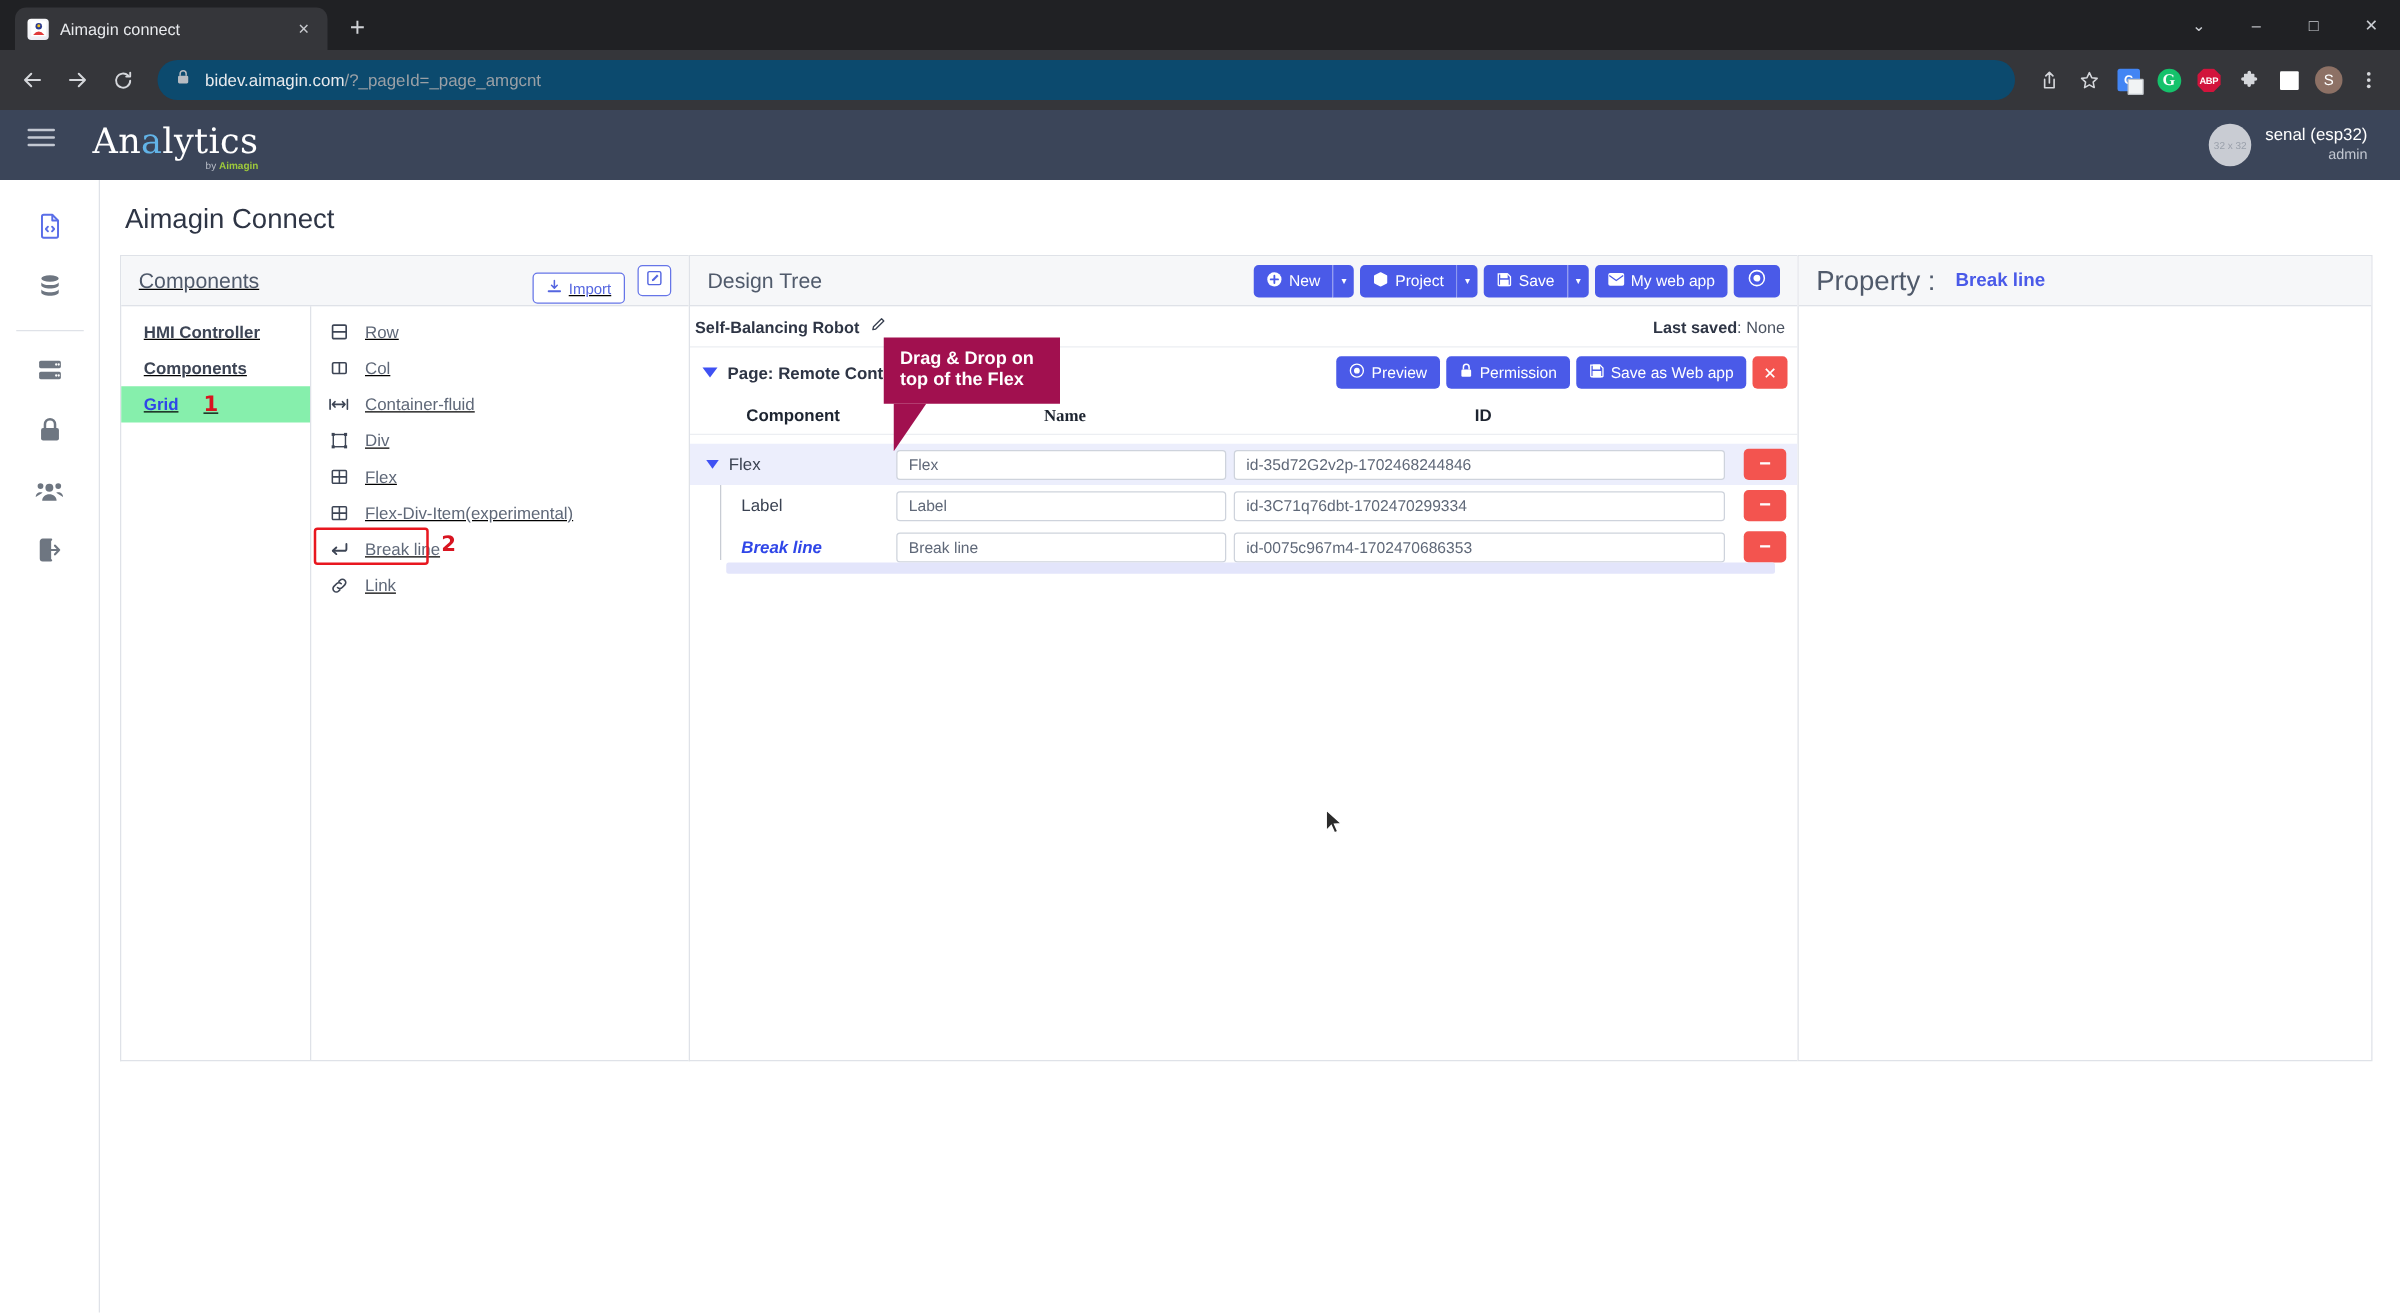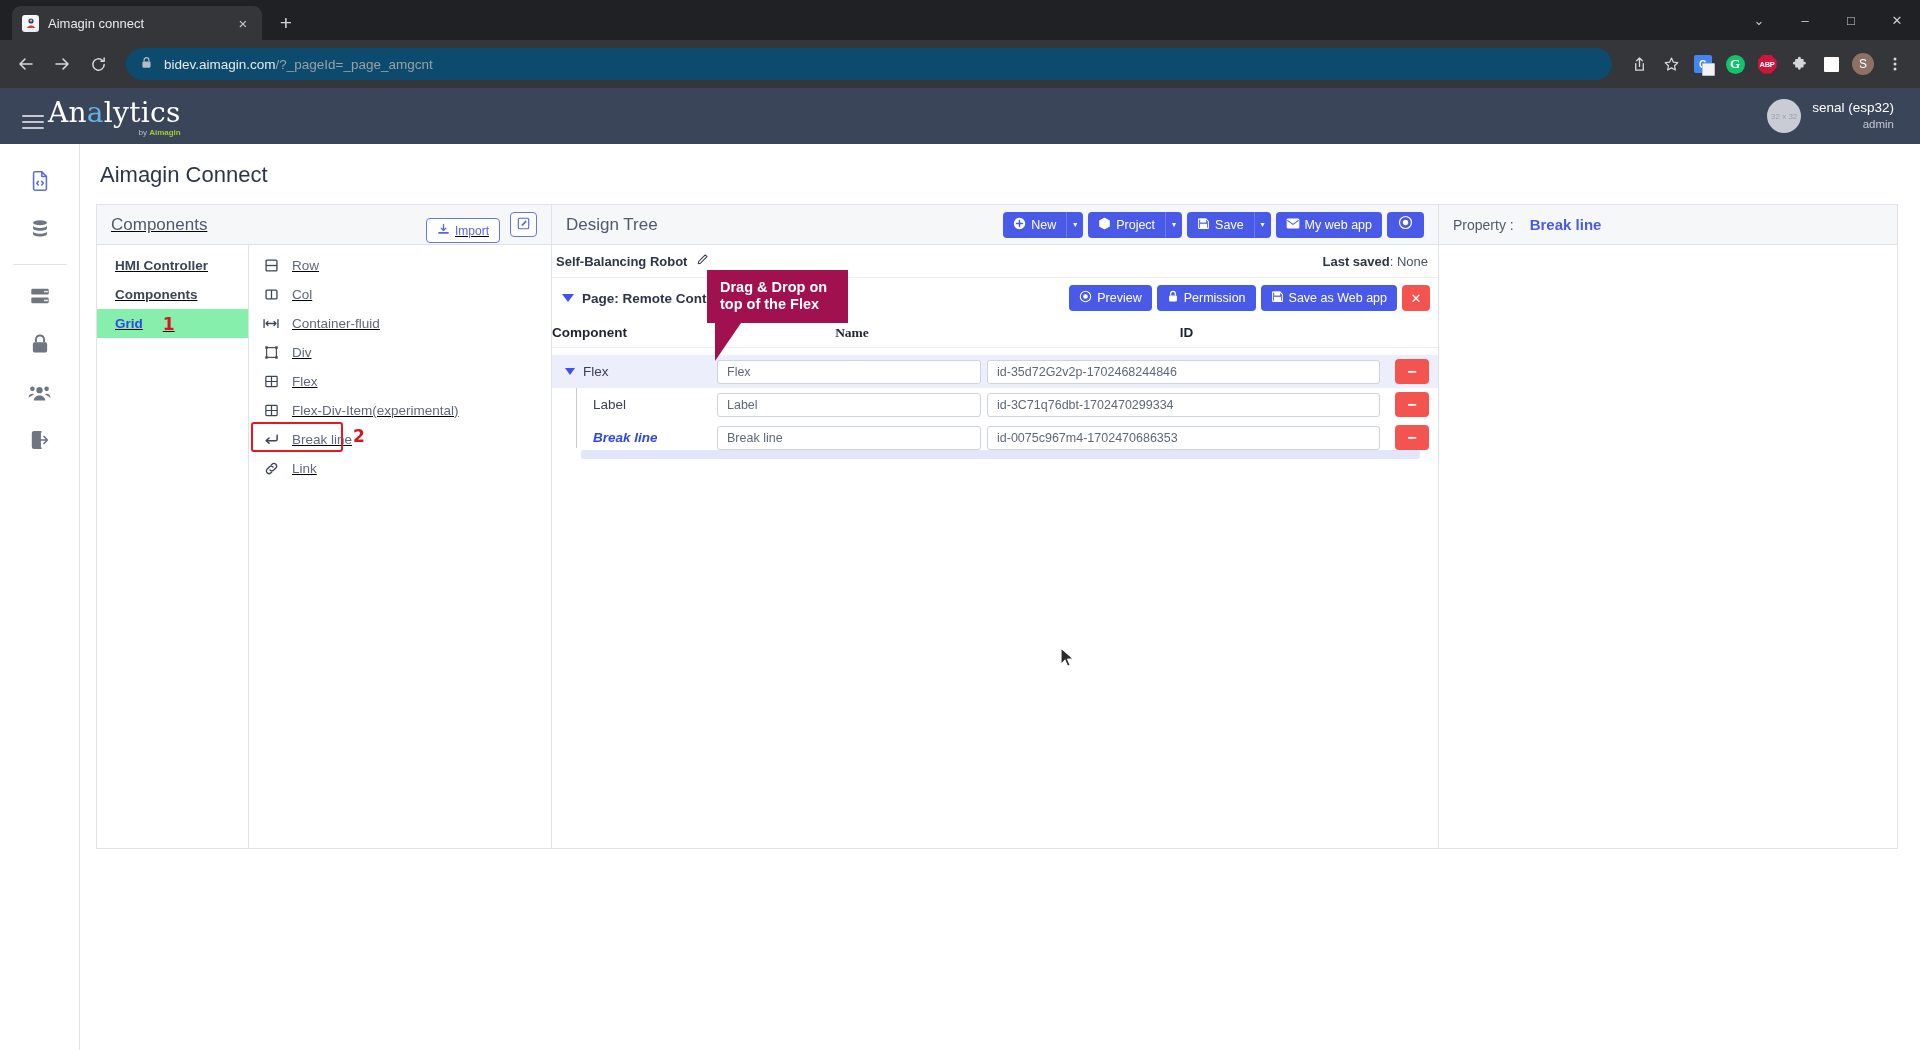--- a/index.html
+++ b/index.html
@@ -107,21 +107,21 @@
     color: #fff; font-size: 12px;
     display: flex; align-items: center; justify-content: center;
   }
 
   
   .app-header {
     height: 56px; background: #3b4559;
     display: flex; align-items: center; padding: 0 18px;
     justify-content: space-between;
   }
-  .hdr-left { display: flex; align-items: flex-end; }
+  .hdr-left { display: flex; align-items: flex-start; gap: 26px; }
   .hamburger { display: flex; flex-direction: column; gap: 4px; padding: 4px; }
   .hamburger span {
     display: block; width: 22px; height: 2px; background: #c3c8d2; border-radius: 1px;
   }
   .logo { position: relative; padding-bottom: 6px; }
   .logo-main {
     font-family: "DejaVu Serif", serif; font-size: 28px;
     color: #ffffff; letter-spacing: 0.3px; line-height: 1;
   }
   .logo-main .accent { color: #62b4e8; }
@@ -277,21 +277,21 @@
     width: 0; height: 0;
     border-top: 38px solid #a1104f;
     border-right: 26px solid transparent;
   }
 
   .tree-head {
     height: 30px; display: flex; align-items: center;
     border-bottom: 1px solid #eceef2; font-size: 13.5px;
     color: #1d2430; font-weight: bold;
   }
-  .th-comp { width: 165px; flex: 0 0 165px; }
+  .th-comp { width: 165px; flex: 0 0 165px; text-align: center; }
   .th-name { width: 270px; flex: 0 0 270px; text-align: center; font-family: Liberation Serif, serif; }
   .th-id { flex: 1; text-align: center; }
   .th-act { width: 52px; flex: 0 0 52px; }
 
   .tree-body { flex: 1; padding-top: 7px; position: relative; overflow: hidden; }
   .tree-row {
     height: 33px; display: flex; align-items: center; position: relative;
   }
   .tree-row.selected { background: #eceefc; }
   .tr-comp {
@@ -322,21 +322,21 @@
     position: absolute; left: 24px; top: 26px; width: 1px; height: 74px;
     background: #c8ccd4;
   }
   .drop-bar {
     position: absolute; left: 29px; right: 18px; top: 102px;
     height: 9px; background: #e3e5fb; border-radius: 2px;
   }
 
   
   .p-property { width: 460px; flex: 0 0 460px; }
-  .prop-title { font-size: 14px; color: #505a6b; }
+  .prop-title { font-size: 22px; color: #505a6b; }
   .prop-value { font-size: 15px; color: #4a5ae8; font-weight: bold; margin-left: 6px; }
 
   
   .cursor { position: absolute; left: 1060px; top: 503px; z-index: 60; }
 </style>
 </head>
 <body>
 
 <div class="browser-top">
   <div class="tab">

